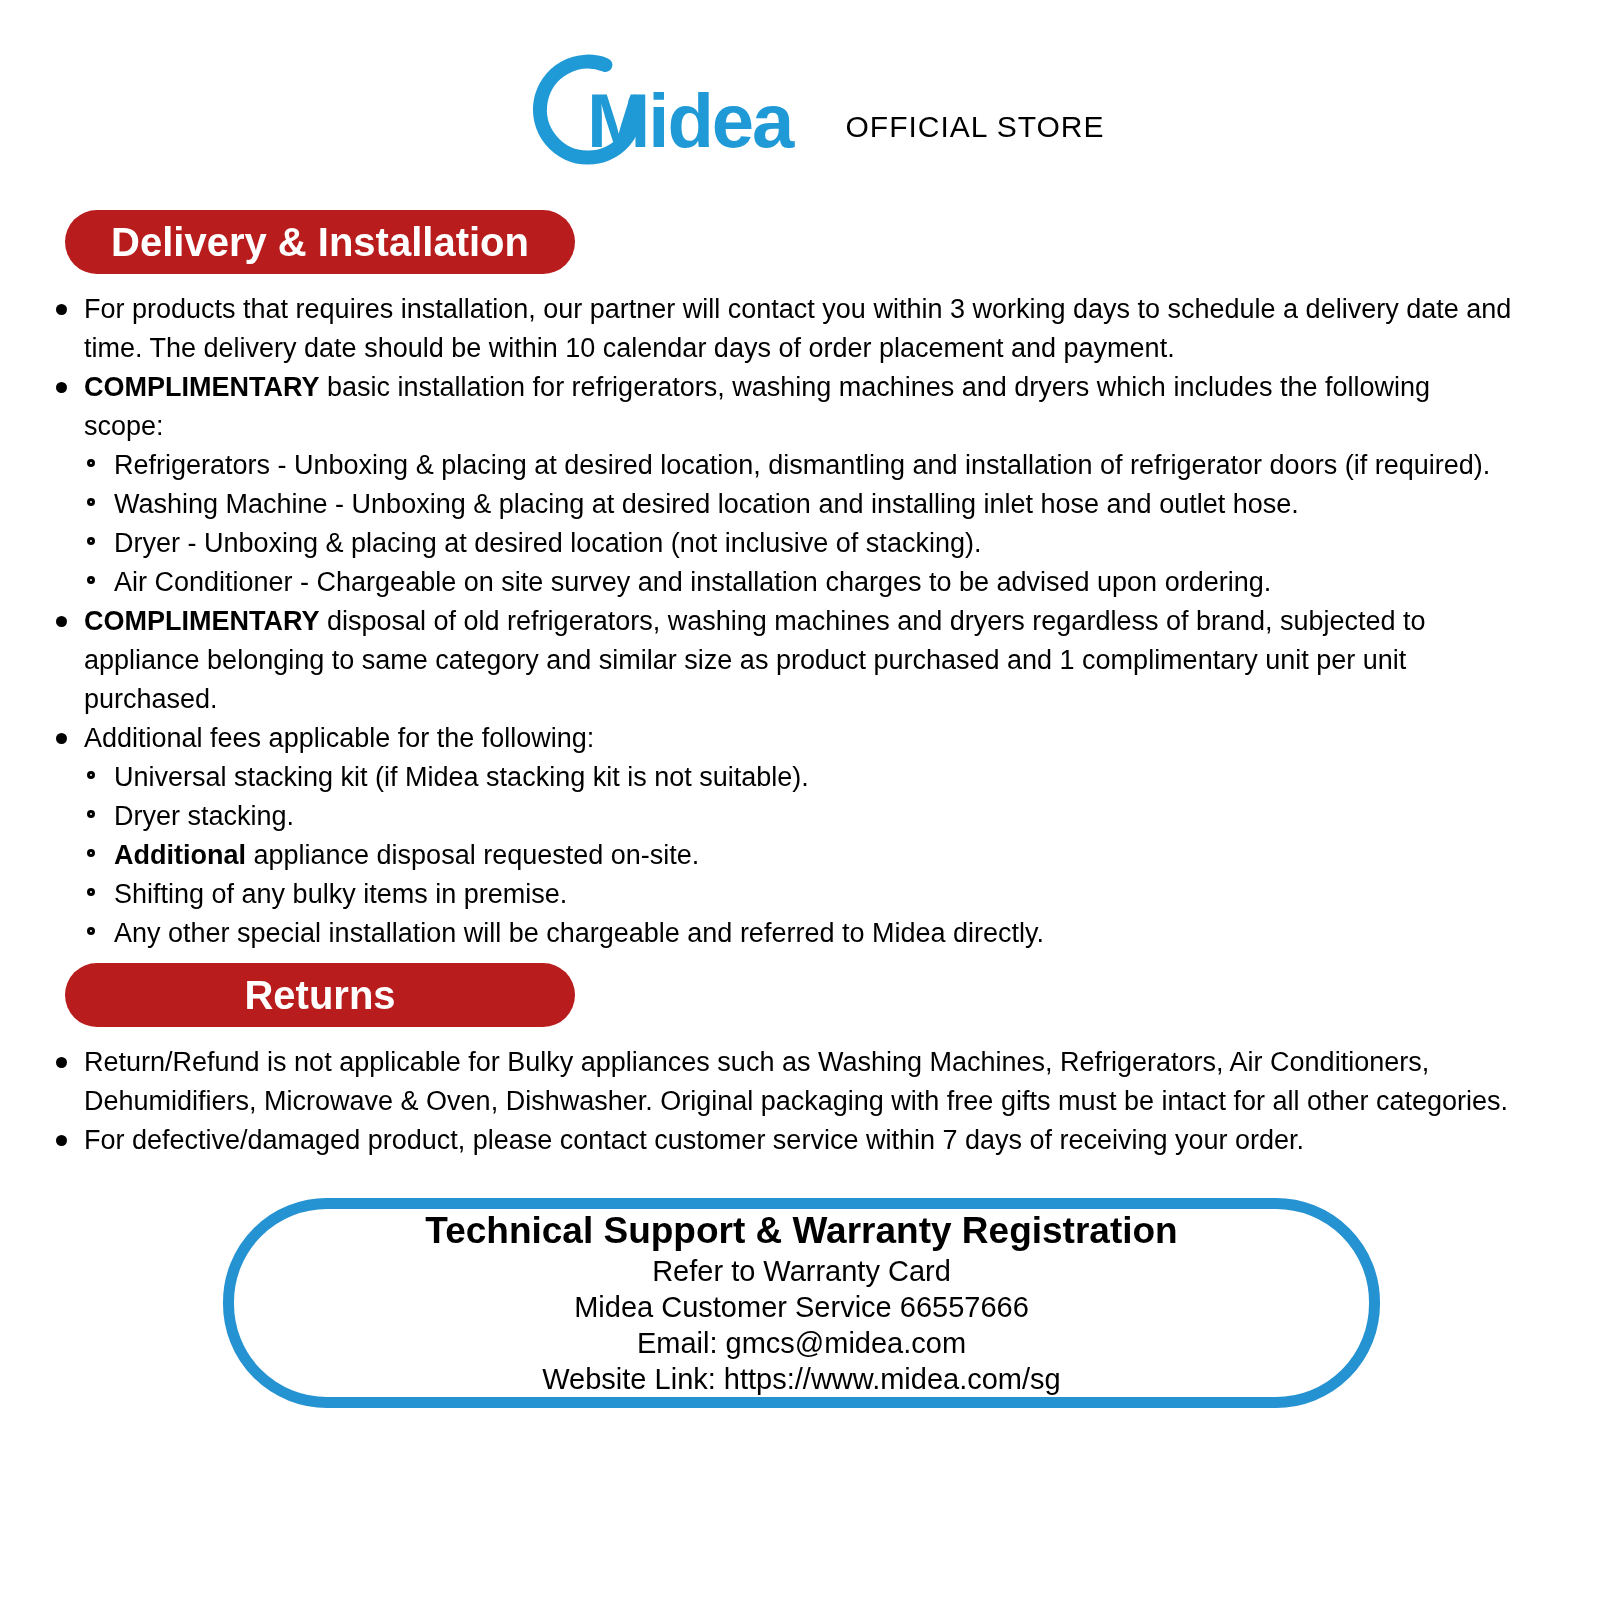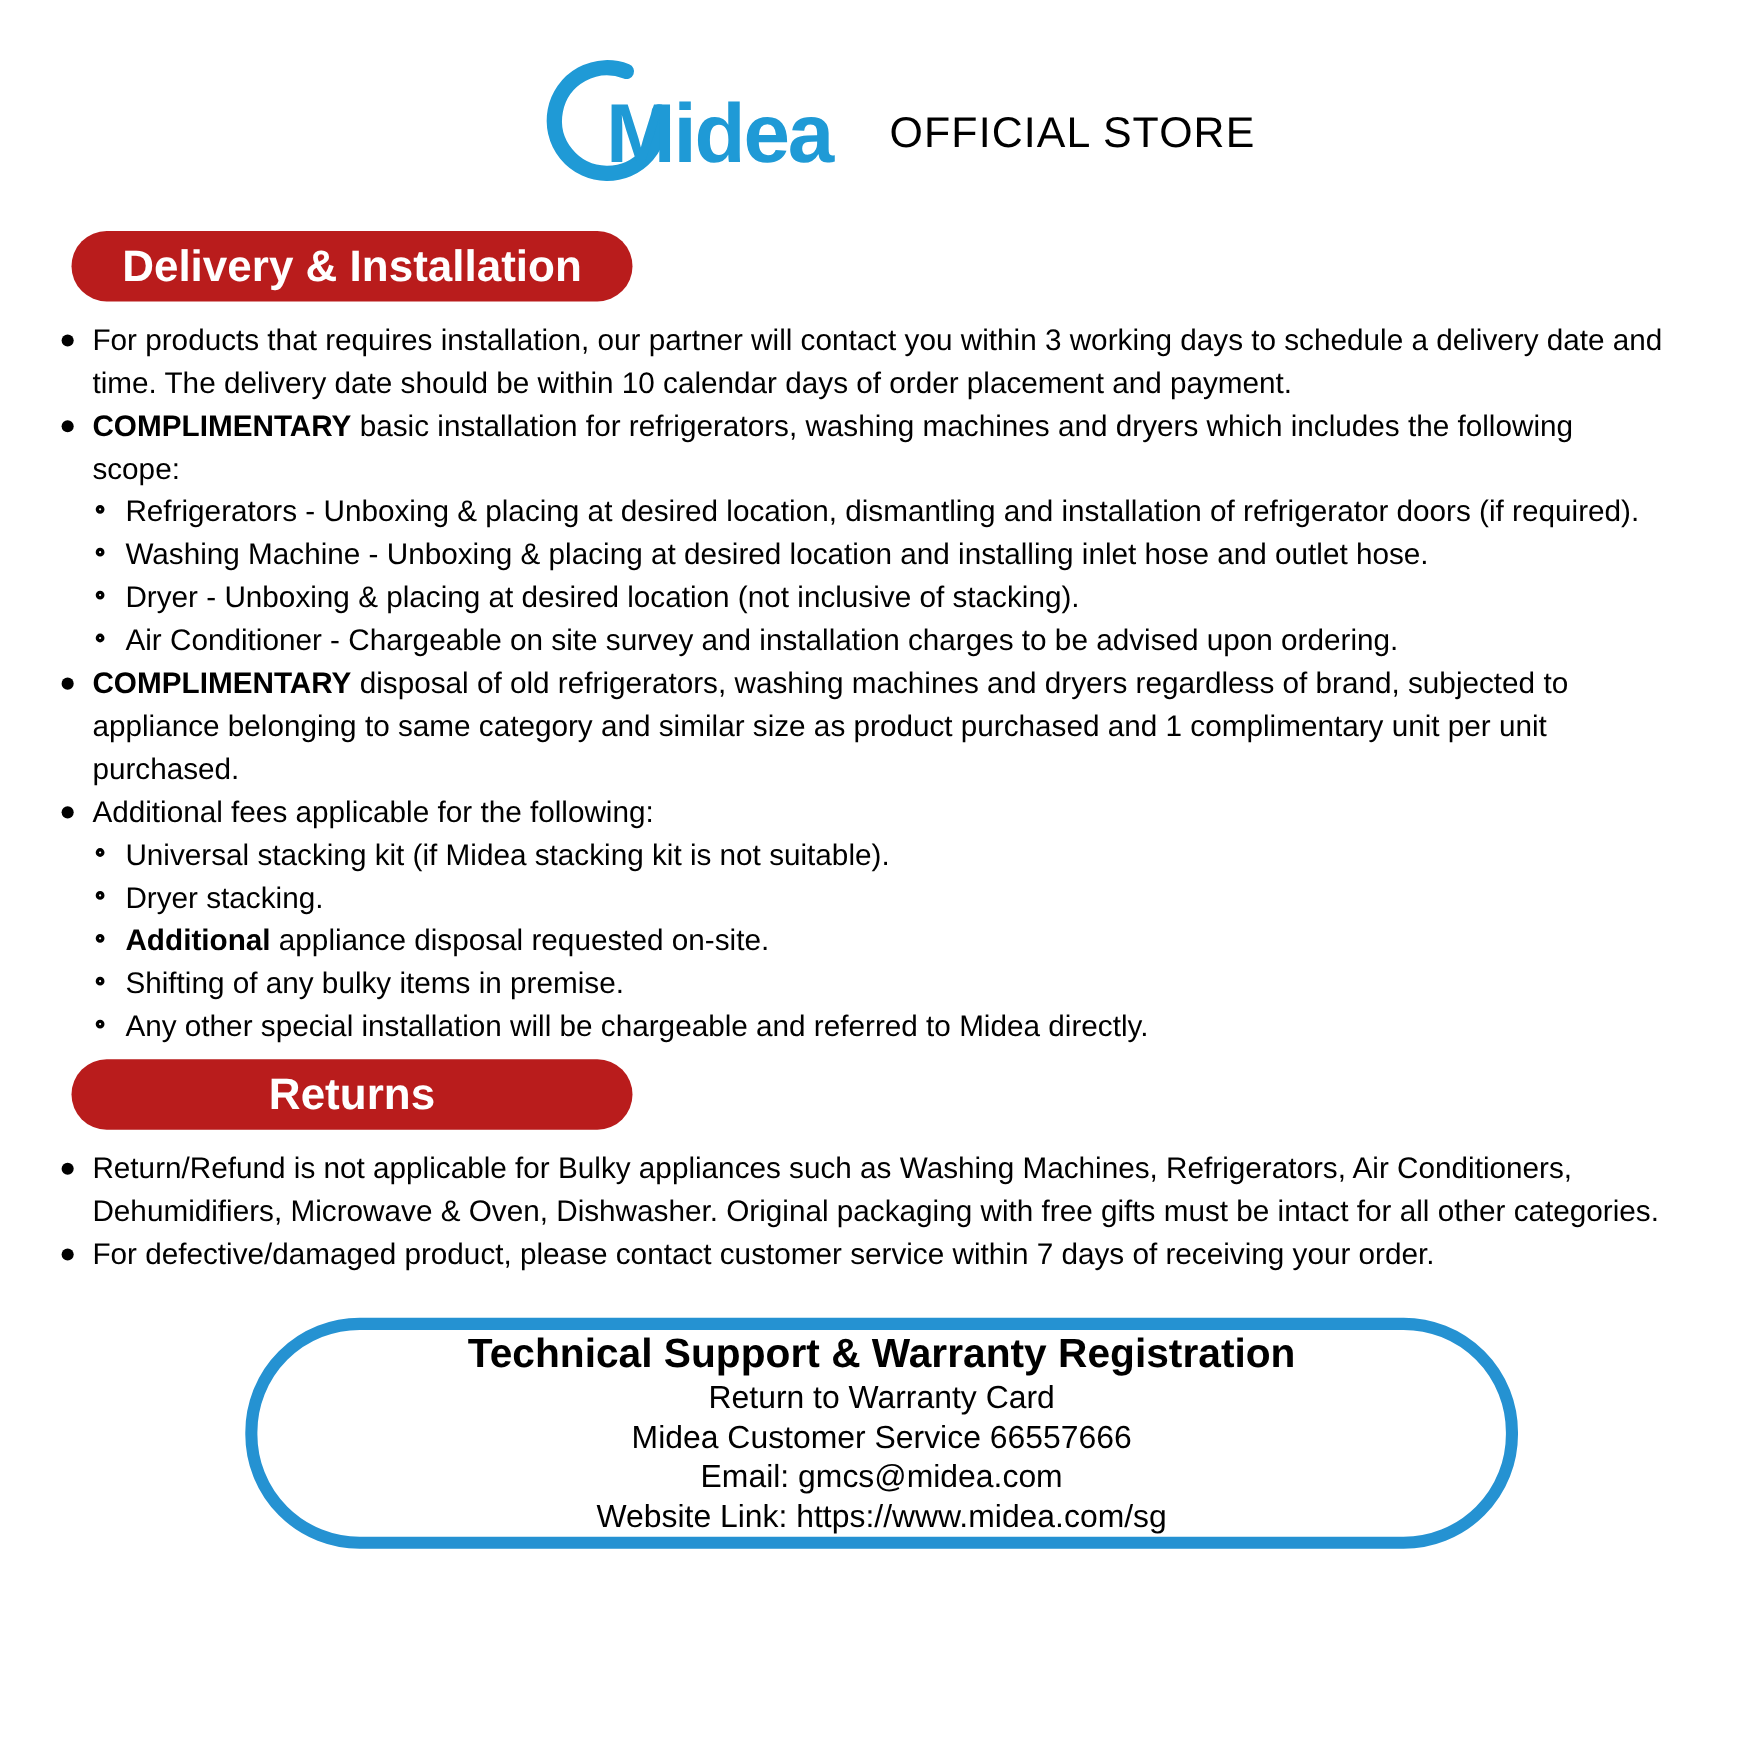--- a/index.html
+++ b/index.html
@@ -12,21 +12,21 @@
   }
   .page { position: relative; width: 1600px; height: 1600px; overflow: hidden; background:#fff; }
 
   
   .logo-row {
     display: flex; justify-content: center; align-items: flex-end;
     padding-top: 46px; height: 166px; gap: 14px; padding-left: 36px;
   }
   .logo-svg { display: block; }
   .store-label {
-    font-size: 39px; letter-spacing: 1px; color: #000;
+    font-size: 30px; letter-spacing: 1px; color: #000;
     padding-bottom: 22px; font-weight: 400;
   }
 
   
   .pill {
     width: 510px; height: 64px; border-radius: 34px;
     background: #b91c1c; color: #ffffff;
     font-size: 40px; font-weight: bold;
     display: flex; align-items: center; justify-content: center;
     margin-left: 65px;
@@ -144,19 +144,19 @@
       <p class="t"><b class="bld"></b><span>Return/Refund is not applicable for Bulky appliances such as Washing Machines, Refrigerators, Air Conditioners, Dehumidifiers, Microwave &amp; Oven, Dishwasher. Original packaging with free gifts must be intact for all other categories.</span></p>
     </div>
     <div class="row main">
       <span class="dot"></span>
       <p class="t"><b class="bld"></b><span>For defective/damaged product, please contact customer service within 7 days of receiving your order.</span></p>
     </div>
   </div>
 
   <div class="support-box">
     <p class="support-title">Technical Support &amp; Warranty Registration</p>
-    <p class="support-line">Return to Warranty Card</p>
+    <p class="support-line">Refer to Warranty Card</p>
     <p class="support-line">Midea Customer Service 66557666</p>
     <p class="support-line">Email: gmcs@midea.com</p>
     <p class="support-line">Website Link: https://www.midea.com/sg</p>
   </div>
 
 </div>
 
 </body></html>

